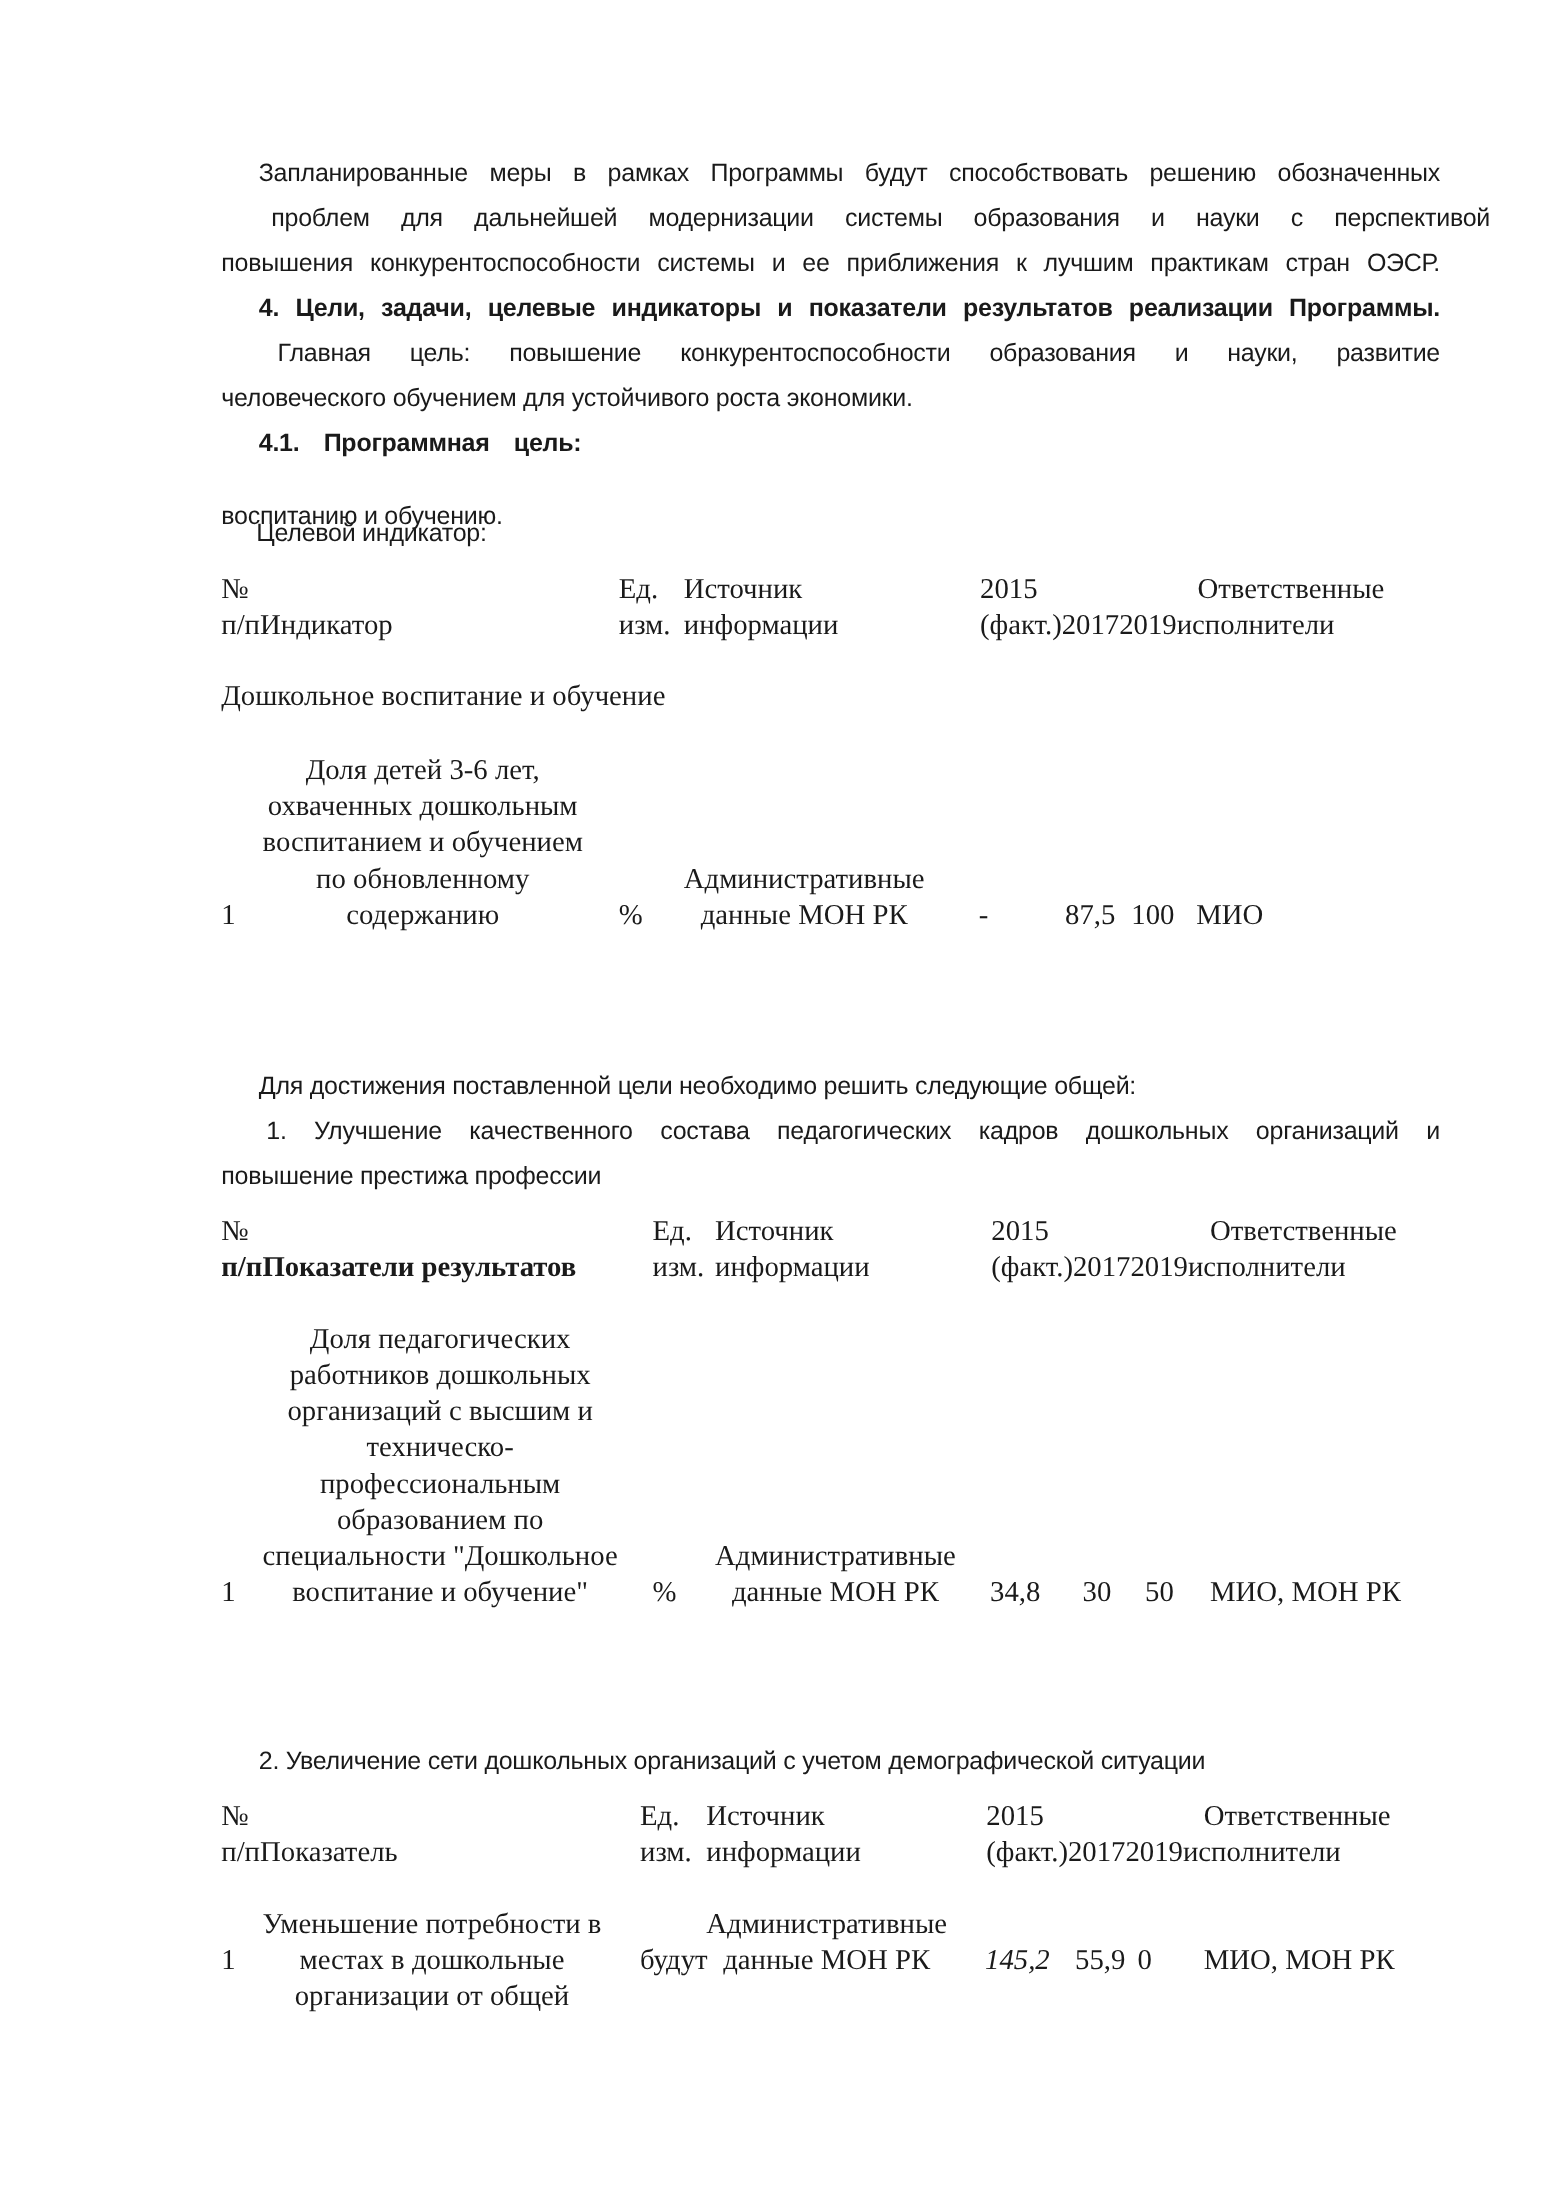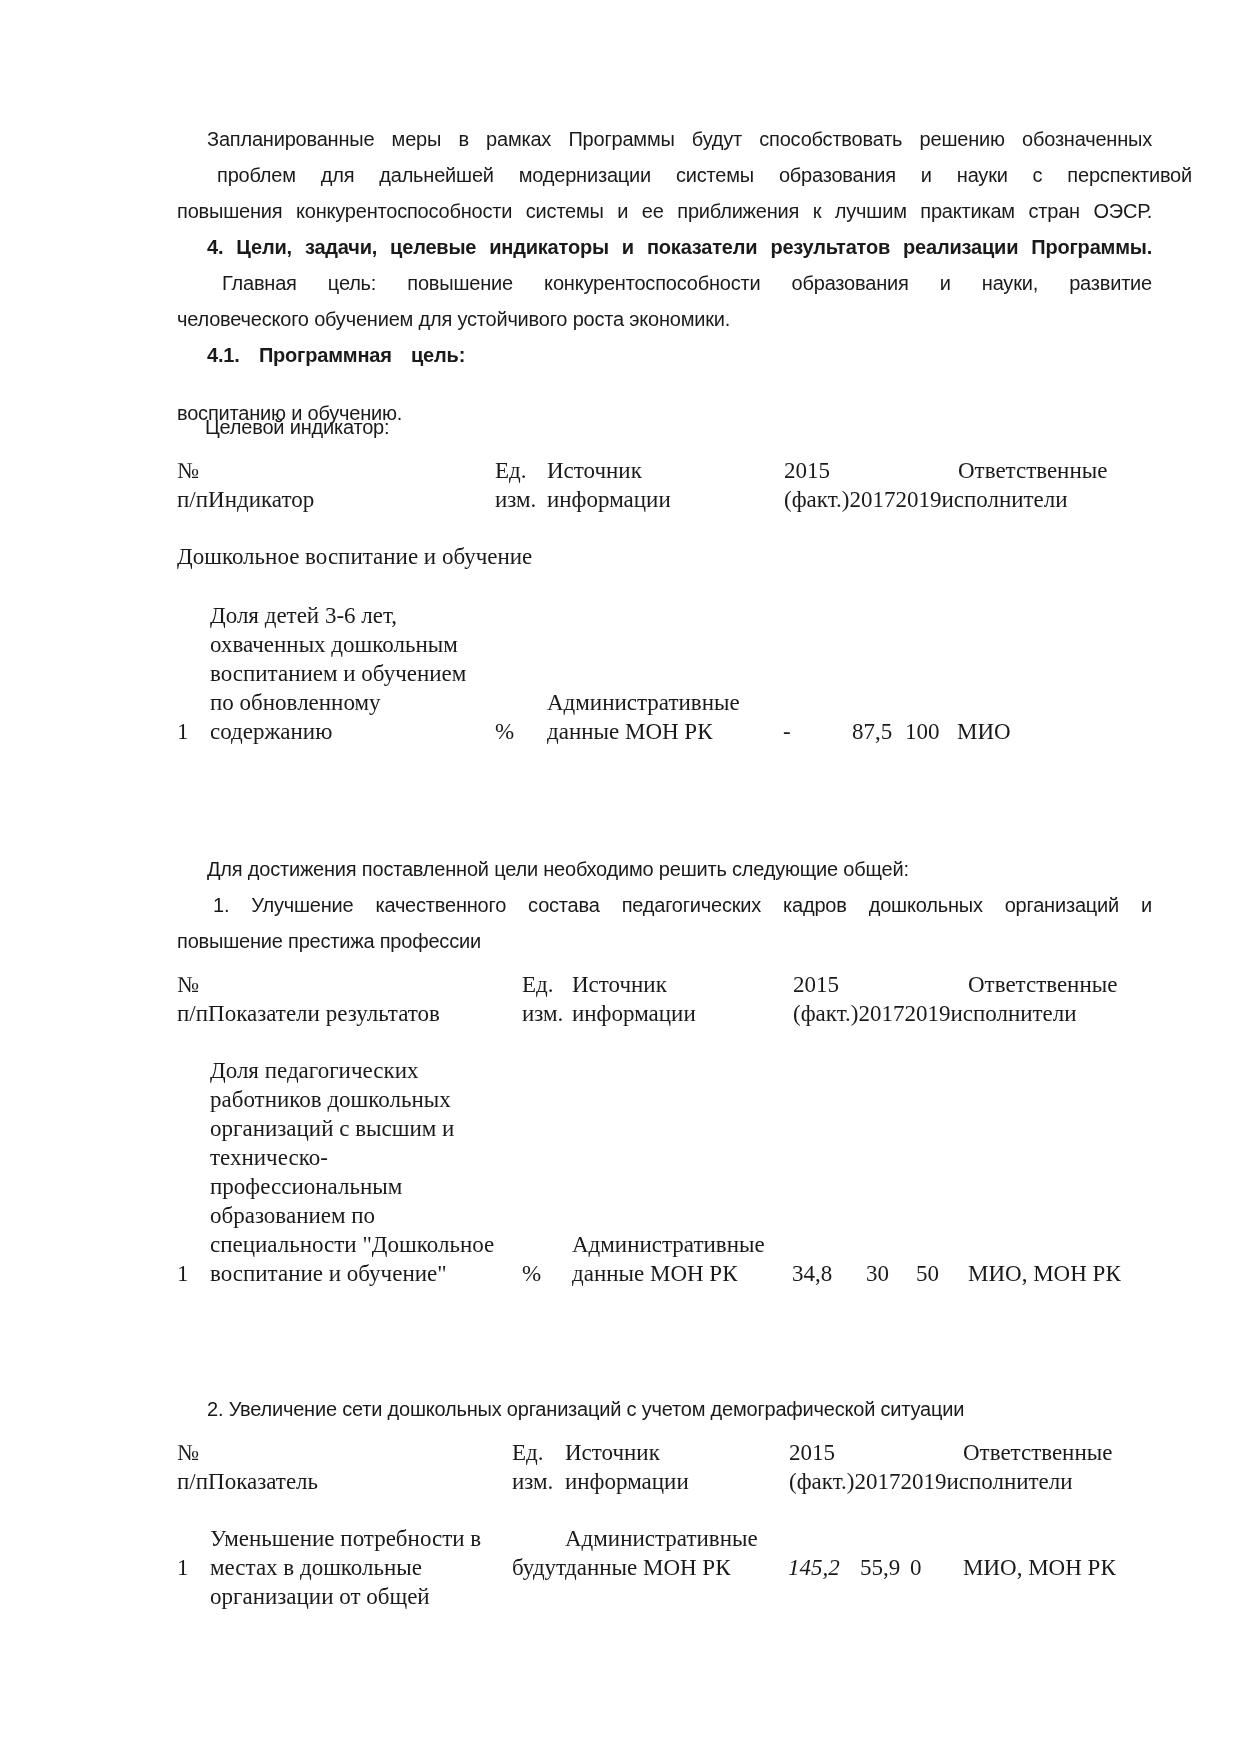--- a/index.html
+++ b/index.html
@@ -2,21 +2,21 @@
 <html><head>
 <meta charset="utf-8">
 <style>
   html, body { margin: 0; padding: 0; background: #ffffff; }
   body { width: 1240px; height: 1754px; position: relative; overflow: hidden; color: #1a1a1a; }
   .cal { font-family: "Liberation Sans Narrow", "Liberation Sans", sans-serif; font-size: 20px; letter-spacing: -0.2px; transform-origin: left top; }
   .tnr { font-family: "Liberation Serif", serif; font-size: 23px; }
   .abs { position: absolute; white-space: nowrap; }
   b { font-weight: bold; }
   .cell { position: absolute; white-space: nowrap; line-height: 29px; }
-  .ml { white-space: pre-line; }
+  .ml { white-space: pre-line; text-align: center; }
 </style>
 </head>
 <body>
 
 <div class="cal">
   <div class="abs" style="left:207px; top:128px; width:945px; text-align:justify; text-align-last:justify;">Запланированные меры в рамках Программы будут способствовать решению обозначенных</div>
   <div class="abs" style="left:177px; top:164px; width:975px; text-align:justify; text-align-last:justify;margin-left:40px;">проблем для дальнейшей модернизации системы образования и науки с перспективой</div>
   <div class="abs" style="left:177px; top:200px; width:975px; text-align:justify; text-align-last:justify;">повышения конкурентоспособности системы и ее приближения к лучшим практикам стран ОЭСР.</div>
 </div>
 
@@ -61,21 +61,21 @@
     <div class="cell" style="left:957px; top:717px;">МИО</div>
   </div>
 </div>
 
 <div class="abs cal" style="left:207px; top:858px;">Для достижения поставленной цели необходимо решить следующие общей:</div>
 <div class="abs cal" style="left:213px; top:894px; width:939px; text-align:justify; text-align-last:justify;">1. Улучшение качественного состава педагогических кадров дошкольных организаций и</div>
 <div class="abs cal" style="left:177px; top:930px;">повышение престижа профессии</div>
 
 <div class="tnr">
   <div class="cell" style="left:177px; top:970px;">№</div>
-  <div class="cell" style="left:177px; top:999px;"><span>п/п</span><span>Показатели результатов</span></div>
+  <div class="cell" style="left:177px; top:999px;font-weight:bold;"><span>п/п</span><span>Показатели результатов</span></div>
   <div class="cell" style="left:522px; top:970px;">Ед.</div>
   <div class="cell" style="left:522px; top:999px;">изм.</div>
   <div class="cell" style="left:572px; top:970px;">Источник</div>
   <div class="cell" style="left:572px; top:999px;">информации</div>
   <div class="cell" style="left:793px; top:970px;">2015</div>
   <div class="cell" style="left:793px; top:999px;"><span>(факт.)</span><span>2017</span><span>2019</span><span>исполнители</span></div>
   <div class="cell" style="left:968px; top:970px;">Ответственные</div>
 
   <div>
     <div class="cell ml" style="left:210px; top:1056px;">Доля педагогических

